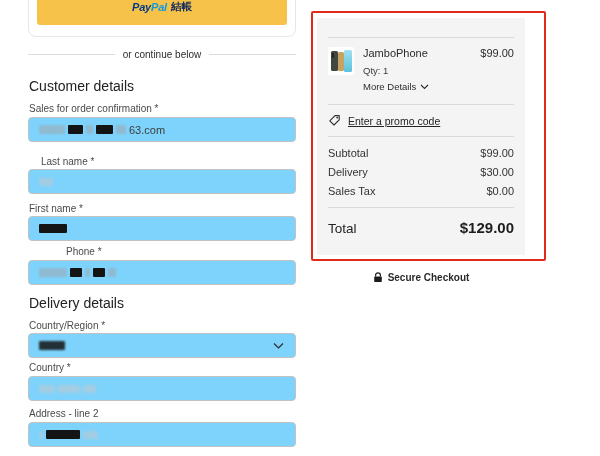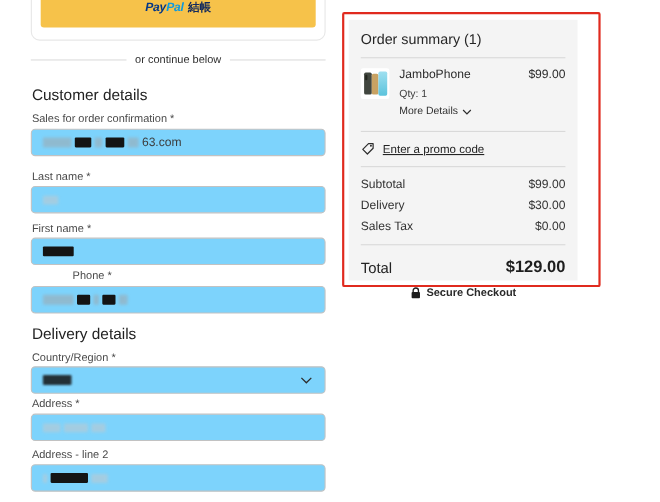--- a/index.html
+++ b/index.html
@@ -64,21 +64,21 @@
   .promo-row { display:flex; align-items:center; gap:7px; margin:9px 0 9px; cursor:pointer; }
   .promo-link { font-size:10.5px; font-weight:500; color:#242424; text-decoration:underline; }
   .costs { padding-top:7px; }
   .cost-row { display:flex; justify-content:space-between; font-size:11px; color:#333;
     padding:3px 0; line-height:13px; }
   .hr4 { margin-top:6px; }
   .total-row { display:flex; justify-content:space-between; align-items:flex-end; padding-top:11px; }
   .total-label { font-size:13.5px; font-weight:500; color:#222; }
   .total-value { font-size:15px; font-weight:700; color:#1d1d1d; }
 
-  .secure-row { position:absolute; left:317px; top:261px; width:208px; display:flex;
+  .secure-row { position:absolute; left:317px; top:272px; width:208px; display:flex;
     align-items:center; justify-content:center; gap:5px; }
   .secure-text { font-size:10px; font-weight:600; color:#2a2a2a; }
 
   svg { display:block; }
 </style>
 </head>
 <body>
 
 <div class="stage">
 
@@ -100,21 +100,21 @@
   <div class="fld-label" style="top:103px;">Sales for order confirmation *</div>
   <div class="fld-input" style="top:117px;">
     <span class="rd rd-gray" style="width:26px;"></span>
     <span class="rd rd-dark" style="width:15px;"></span>
     <span class="rd rd-gray" style="width:7px;"></span>
     <span class="rd rd-dark" style="width:17px;"></span>
     <span class="rd rd-gray" style="width:10px;"></span>
     <span>63.com</span>
   </div>
 
-  <div class="fld-label" style="top:156px;">Last name *</div>
+  <div class="fld-label" style="top:156px;margin-left:12px;">Last name *</div>
   <div class="fld-input" style="top:169px;">
     <span class="rd rd-light" style="width:14px;"></span>
   </div>
 
   <div class="fld-label" style="top:203px;">First name *</div>
   <div class="fld-input" style="top:216px;">
     <span class="rd rd-dark" style="width:28px;"></span>
   </div>
 
   <div class="fld-label" style="top:246px;margin-left:37px;">Phone *</div>
@@ -131,36 +131,35 @@
   <div class="fld-label" style="top:320px;">Country/Region *</div>
   <div class="fld-input fld-select" style="top:333px;">
     <span class="rd rd-dark" style="width:26px; filter:blur(.8px); opacity:.85;"></span>
     <span class="chev-right">
       <svg width="11" height="8" viewBox="0 0 11 8">
           <polyline points="1,1.5 5.5,6 10,1.5" fill="none" stroke="#2d2d2d" stroke-width="1.2"></polyline>
         </svg>
     </span>
   </div>
 
-  <div class="fld-label" style="top:362px;">Address *</div>
+  <div class="fld-label" style="top:362px;">Country *</div>
   <div class="fld-input" style="top:376px;">
     <span class="rd rd-light" style="width:16px;"></span>
     <span class="rd rd-light" style="width:22px;"></span>
     <span class="rd rd-light" style="width:13px;"></span>
   </div>
 
   <div class="fld-label" style="top:408px;">Address - line 2</div>
   <div class="fld-input" style="top:422px;">
     <span class="rd rd-light" style="width:4px;"></span>
     <span class="rd rd-dark" style="width:34px;"></span>
     <span class="rd rd-light" style="width:15px;"></span>
   </div>
 
   <div class="summary-panel">
-    <div class="sum-title">Order summary (1)</div>
     <hr class="sum-hr">
 
     <div class="item-row">
       <div class="thumb">
         <span class="ph ph-dark"></span>
         <span class="ph ph-gold"></span>
         <span class="ph ph-cyan"></span>
       </div>
       <div class="item-mid">
         <div class="item-name">JamboPhone</div>

